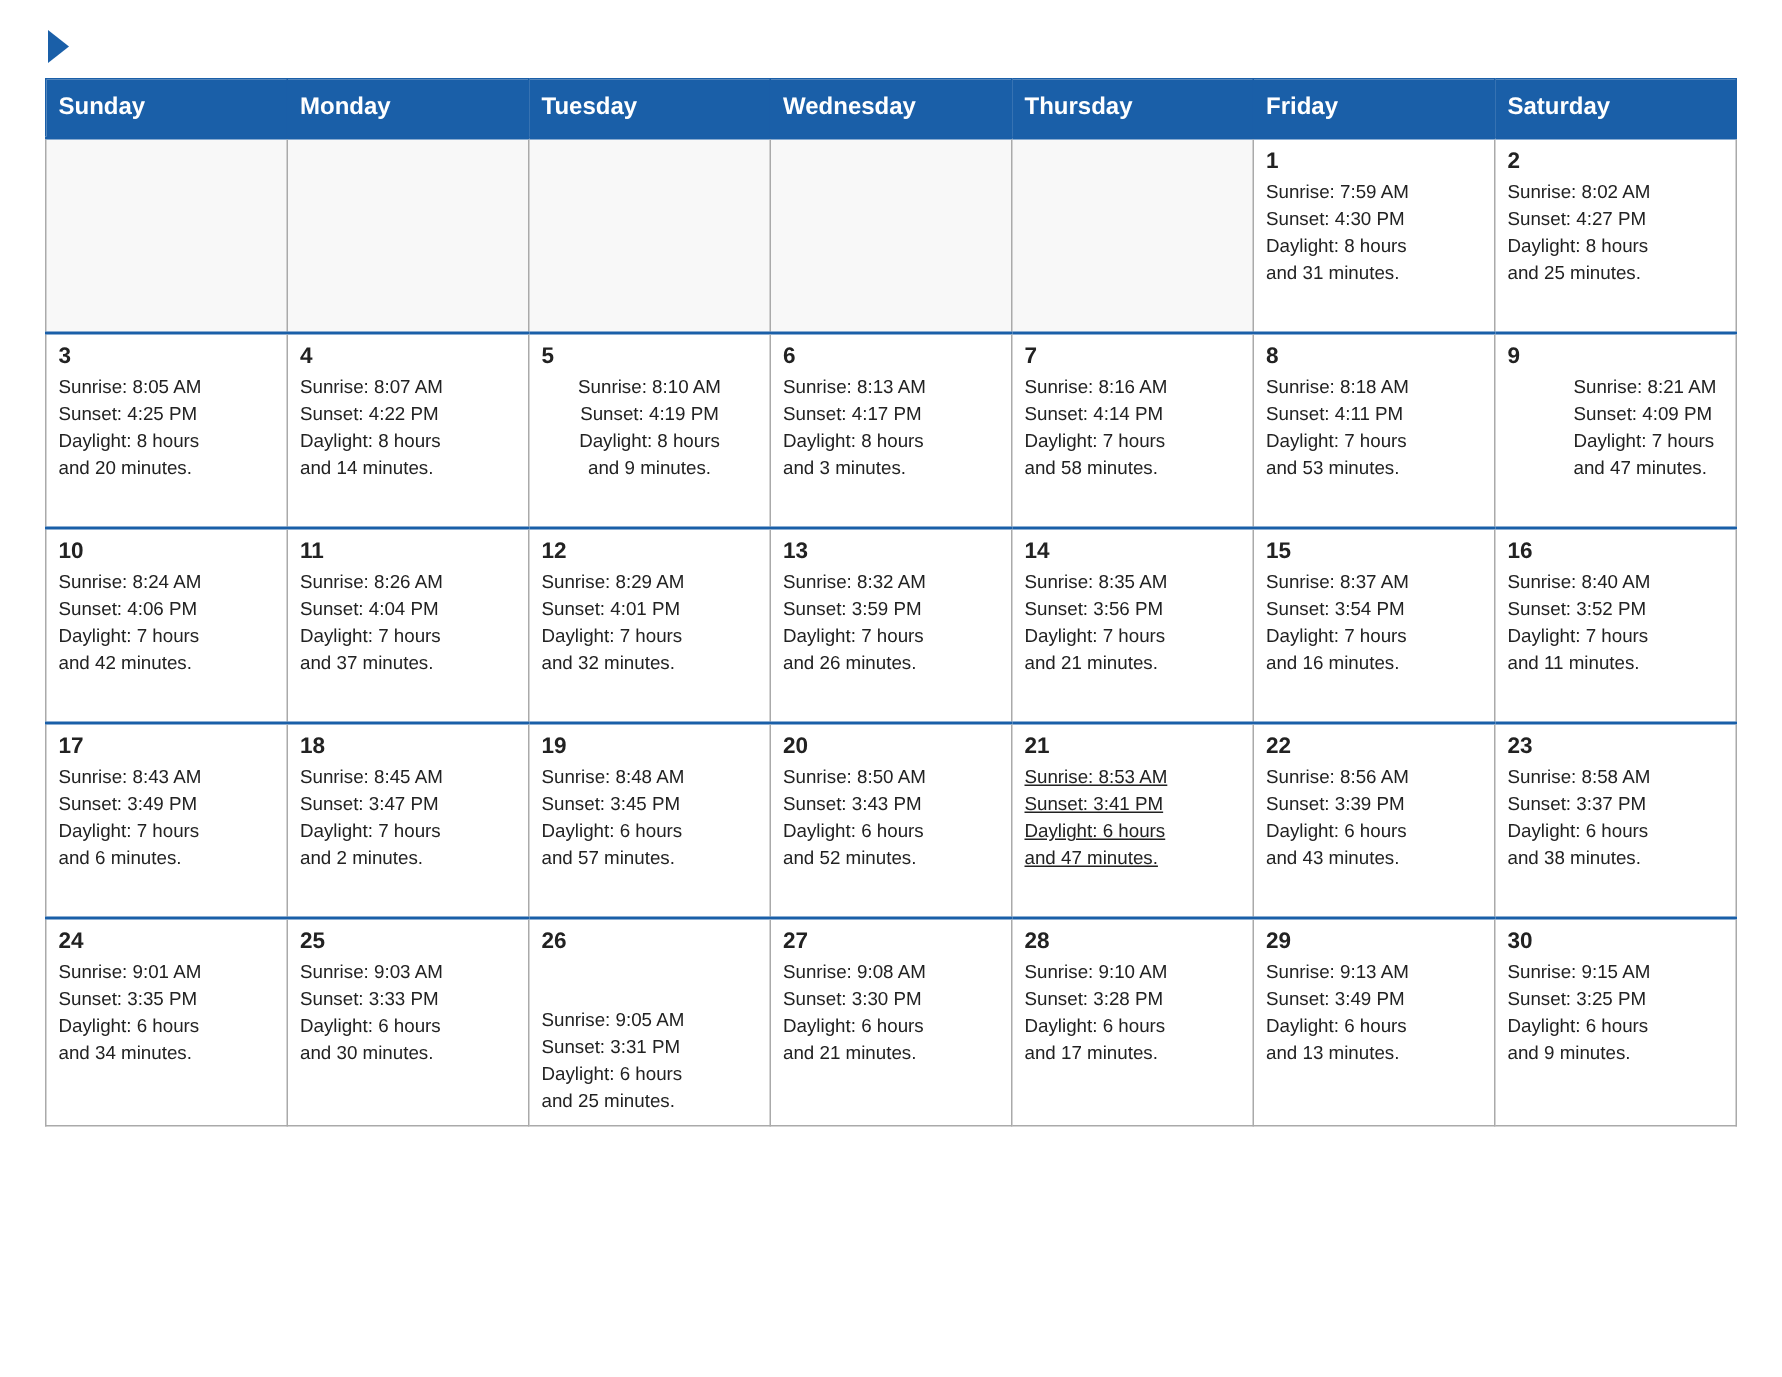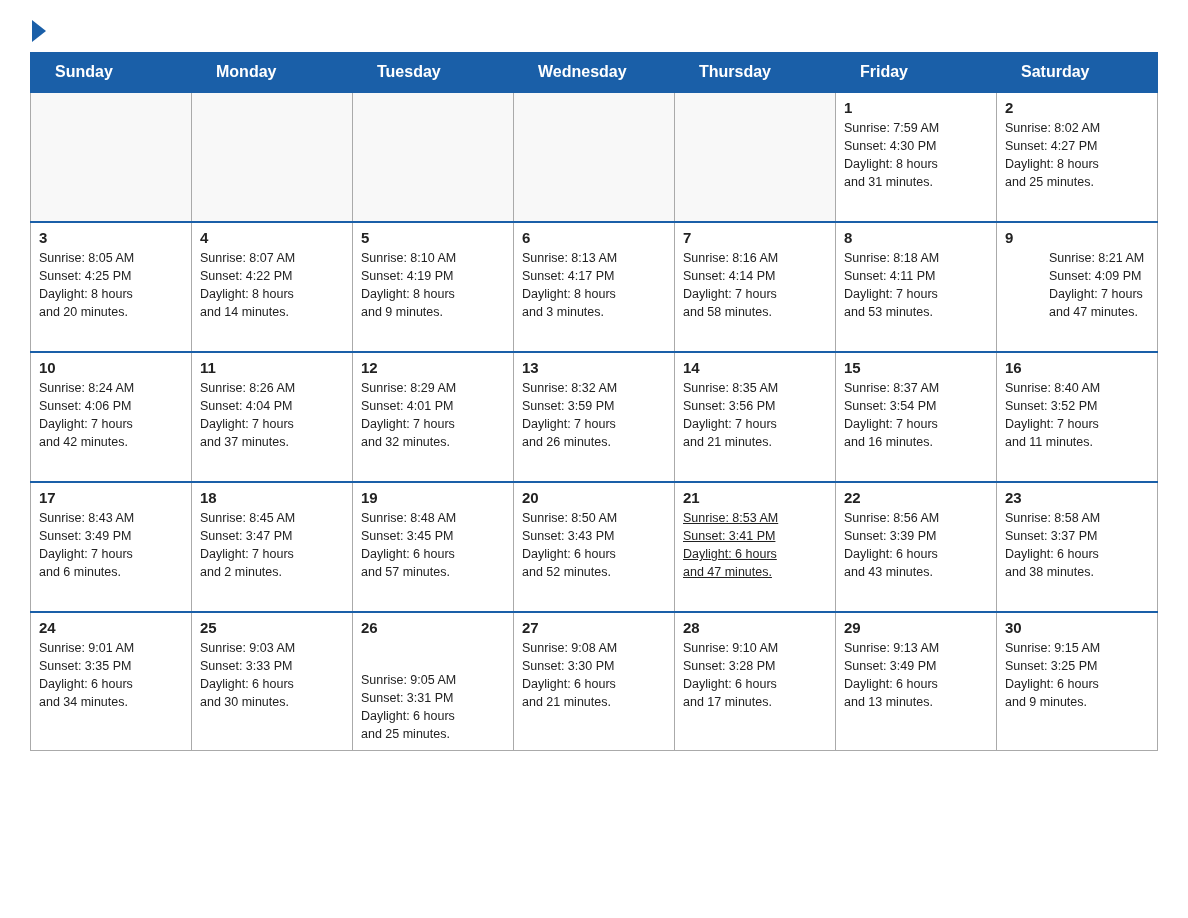--- a/index.html
+++ b/index.html
@@ -65,21 +65,21 @@
     .calendar {
       width: 100%;
       border-collapse: collapse;
       margin-top: 8px;
     }
     .calendar thead tr th {
       background: #1a5fa8;
       color: #fff;
       font-size: 16px;
       font-weight: 600;
-      padding: 10px 24px;
+      padding: 10px 8px;
       text-align: left;
       border: 1px solid #1a5fa8;
     }
     .calendar tbody tr td {
       vertical-align: top;
       border: 1px solid #aaa;
       padding: 6px 8px;
       width: calc(100% / 7);
       min-height: 110px;
       height: 130px;
@@ -172,21 +172,21 @@
           </td>
           <td>
             <span class="day-num">4</span>
             <div class="day-info" style="white-space: pre-line;">Sunrise: 8:07 AM
 Sunset: 4:22 PM
 Daylight: 8 hours
 and 14 minutes.</div>
           </td>
           <td>
             <span class="day-num">5</span>
-            <div class="day-info" style="white-space: pre-line;">Sunrise: 8:10 AM
+            <div class="day-info" style="white-space: pre-line; text-align: center;">Sunrise: 8:10 AM
 Sunset: 4:19 PM
 Daylight: 8 hours
 and 9 minutes.</div>
           </td>
           <td>
             <span class="day-num">6</span>
             <div class="day-info" style="white-space: pre-line;">Sunrise: 8:13 AM
 Sunset: 4:17 PM
 Daylight: 8 hours
 and 3 minutes.</div>

